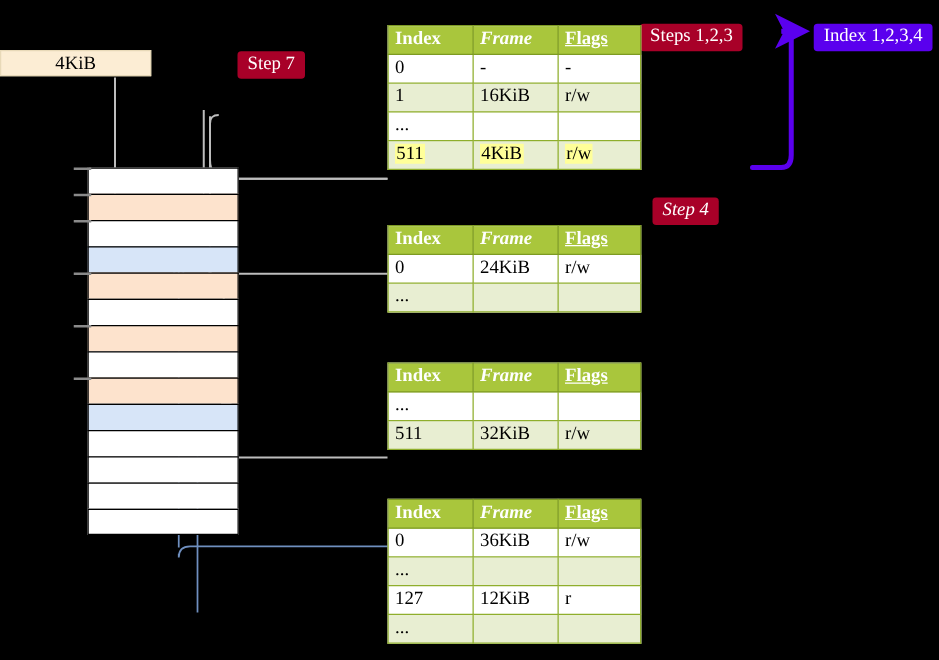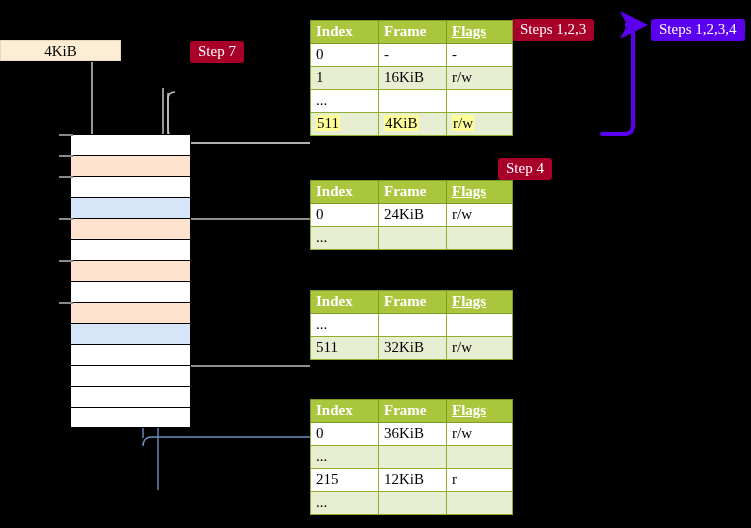--- a/index.html
+++ b/index.html
@@ -76,21 +76,21 @@
     box-sizing:border-box;
     vertical-align:middle;
     white-space:nowrap;
     color:#000;
   }
   .ptable tr.alt td{background:#e8eed2;}
   .ptable tr.plain td{background:#ffffff;}
   .hl{background:#ffff99;padding:0 1px;}
 
   .col-index{width:57px;}
-  .col-frame{width:57px;}
+  .col-frame{width:57px;font-style:italic;}
   .col-flags{width:55px;text-decoration:underline;}
 
   
   svg.wires{position:absolute;left:0;top:0;width:751px;height:528px;overflow:visible;}
 </style>
 </head>
 <body>
 
 <div class="stage">
 
@@ -154,22 +154,22 @@
 
   <div class="tick" style="left:59px;top:134px;width:14px;"></div>
   <div class="tick" style="left:59px;top:155px;width:14px;"></div>
   <div class="tick" style="left:59px;top:176px;width:14px;"></div>
   <div class="tick" style="left:59px;top:218px;width:14px;"></div>
   <div class="tick" style="left:59px;top:260px;width:14px;"></div>
   <div class="tick" style="left:59px;top:302px;width:14px;"></div>
 
   <div class="badge badge-red" style="left:190px;top:41px;">Step 7</div>
   <div class="badge badge-red" style="left:512px;top:19px;">Steps 1,2,3</div>
-  <div class="badge badge-blue" style="left:651px;top:19px;">Steps 1,2,3,4</div>
-  <div class="badge badge-red" style="left:498px;top:158px;">Step 4</div>
+  <div class="badge badge-blue" style="left:651px;top:19px;">Index 1,2,3,4</div>
+  <div class="badge badge-red" style="left:522px;top:158px;font-style:italic;">Step 4</div>
 
   <table class="ptable" style="left:310px;top:20px;">
     <tbody>
         <tr>
       <th class="col-index">Index</th>
       <th class="col-frame">Frame</th>
       <th class="col-flags">Flags</th>
     </tr>
     <tr class="plain">
       <td>0</td>
@@ -245,21 +245,21 @@
       <td>0</td>
       <td>36KiB</td>
       <td>r/w</td>
     </tr>
     <tr class="alt">
       <td>...</td>
       <td></td>
       <td></td>
     </tr>
     <tr class="plain">
-      <td>215</td>
+      <td>127</td>
       <td>12KiB</td>
       <td>r</td>
     </tr>
     <tr class="alt">
       <td>...</td>
       <td></td>
       <td></td>
     </tr>
   </tbody>
     </table>

